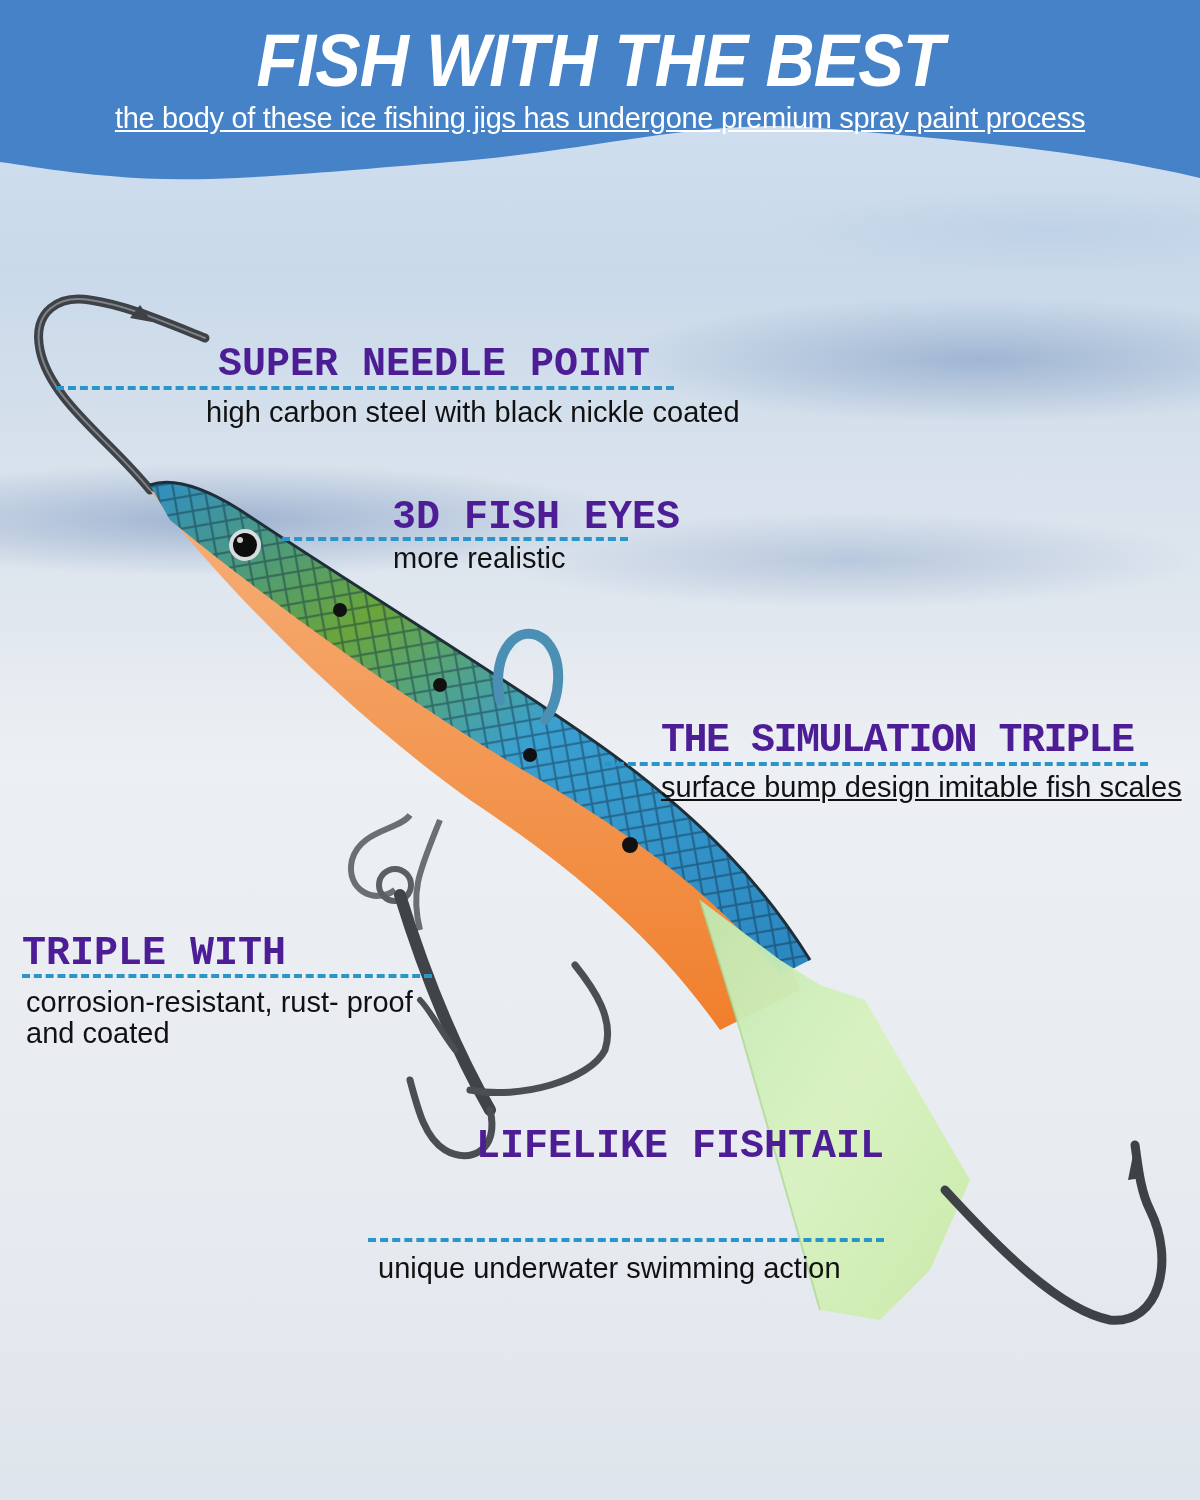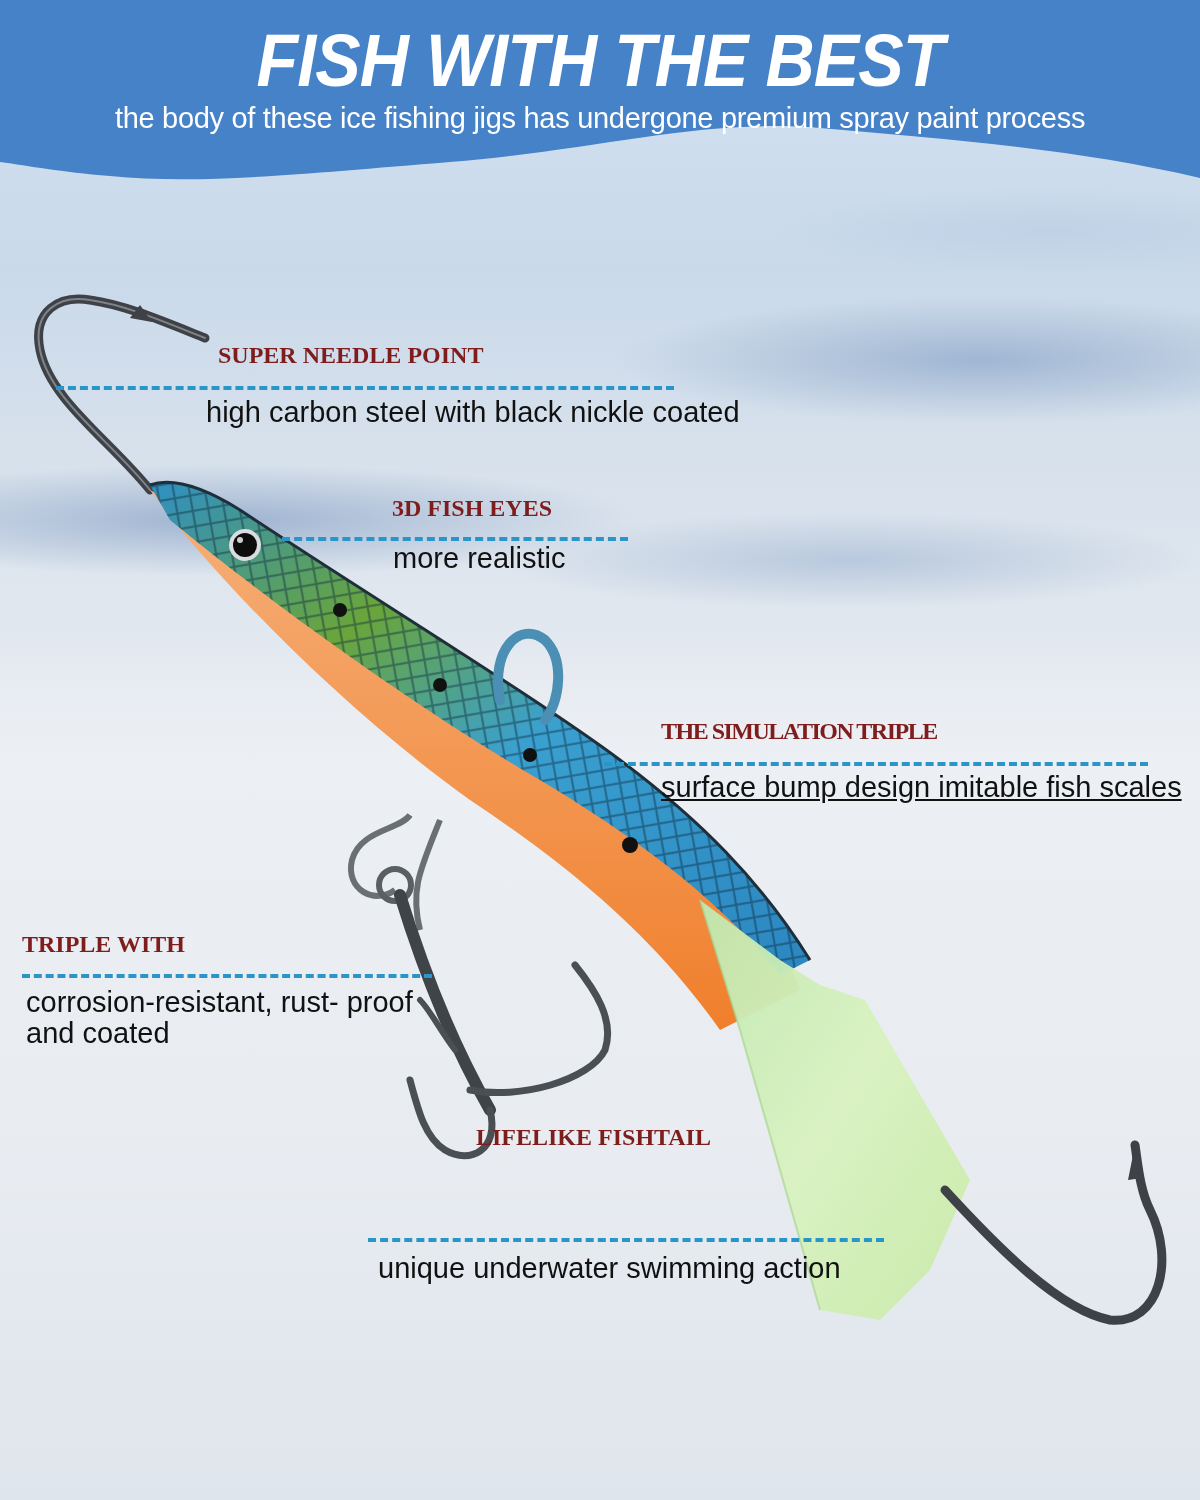--- a/index.html
+++ b/index.html
@@ -37,27 +37,28 @@
     color: #ffffff; font-weight: 700; font-style: italic;
     font-size: 74px; letter-spacing: -1px;
     font-family: "Liberation Sans", "DejaVu Sans", sans-serif;
     transform: scaleX(0.92);
   }
   .subhead {
     position: absolute; left: 0; top: 102px; width: 1200px; text-align: center;
     color: #ffffff; font-size: 29px; font-weight: 400;
     font-family: "Liberation Sans", "DejaVu Sans", sans-serif;
     letter-spacing: -0.3px;
+    text-decoration: underline;
   }
   .lure { position: absolute; left: 0; top: 0; }
   .callout { position: absolute; }
   .callout .title {
     position: absolute; white-space: nowrap;
-    font-weight: 700; color: #7f1d1d; font-size: 24px;
-    font-family: Liberation Serif, serif;
+    font-weight: 700; color: #4c1d95; font-size: 40px;
+    font-family: Liberation Mono, monospace;
   }
   .callout .rule {
     position: absolute; height: 0;
     border-top: 4px dashed #2a95c8;
   }
   .callout .desc {
     position: absolute; white-space: nowrap;
     color: #111111; font-size: 29px; font-weight: 400;
     font-family: "Liberation Sans", "DejaVu Sans", sans-serif;
     line-height: 31px;

